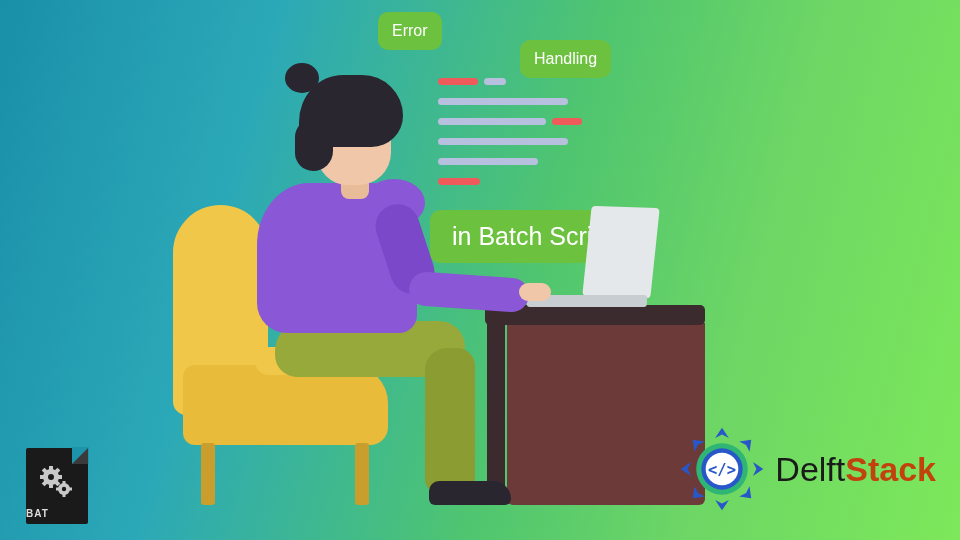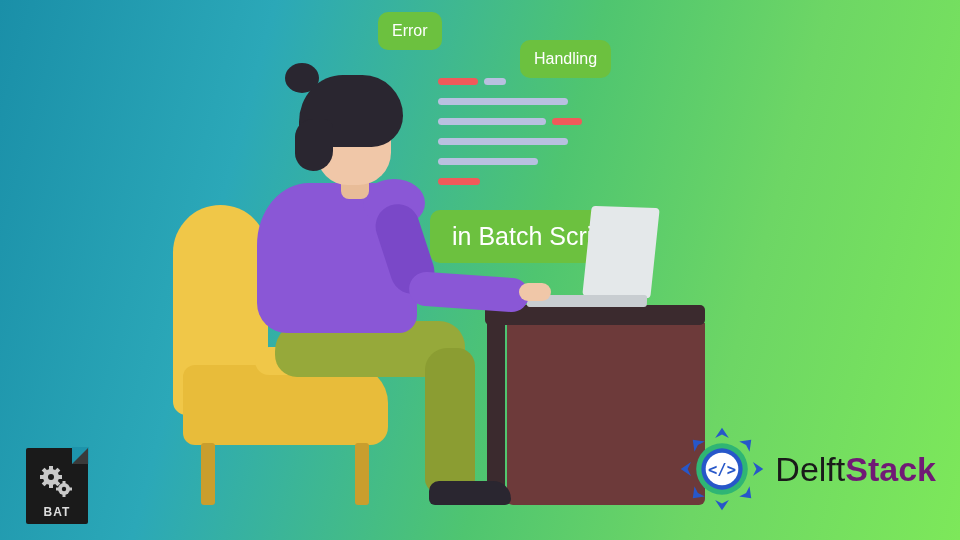--- a/index.html
+++ b/index.html
@@ -255,23 +255,23 @@
     background: linear-gradient(105deg, #1d93ab, #1e95ac);
   }
   .bat-icon .gears {
     position: absolute;
     left: 14px; top: 18px;
     color: #c9c9c9;
   }
   .bat-icon .bat-label {
     position: absolute;
     bottom: 5px; width: 100%;
-    text-align: center;
+    text-align: left;
     color: #ddd;
-    font-size: 12px;
+    font-size: 10px;
     font-weight: bold;
     letter-spacing: 1px;
   }
 
   .logo {
     position: absolute;
     right: 24px; bottom: 28px;
     display: flex;
     align-items: center;
     gap: 10px;
@@ -280,21 +280,21 @@
     width: 86px; height: 86px;
     position: relative;
   }
   .logo-mark svg { width: 86px; height: 86px; }
   .logo-text {
     font-size: 34px;
     color: #1a1a1a;
     font-weight: 400;
   }
   .logo-text .delft { color: #1a1a1a; margin-top: 26px; }
-  .logo-text .stack { color: #701a75; font-weight: 600; }
+  .logo-text .stack { color: #c2410c; font-weight: 600; }
 </style>
 </head>
 <body>
 
 <div class="pill pill-error">Error</div>
 <div class="pill pill-handling">Handling</div>
 
 <div class="code-lines">
   <div class="l1">
       <div class="line l1-a"></div>

